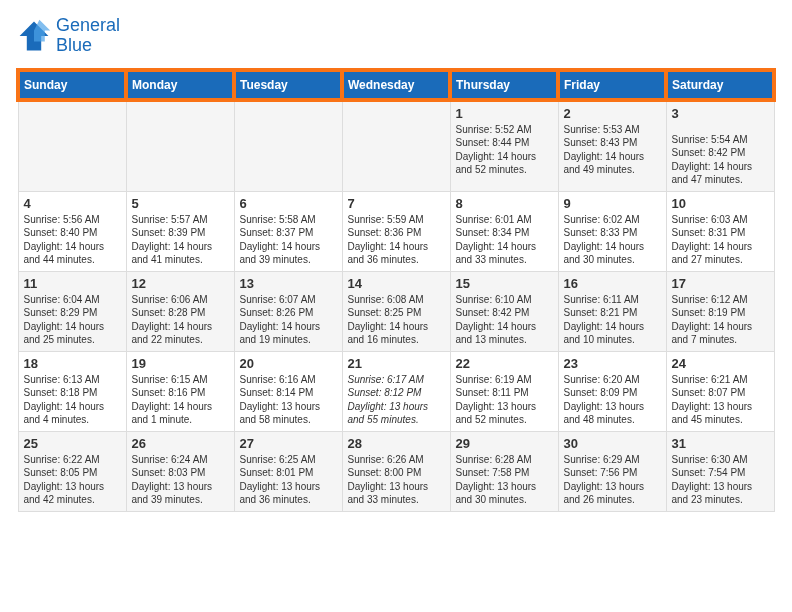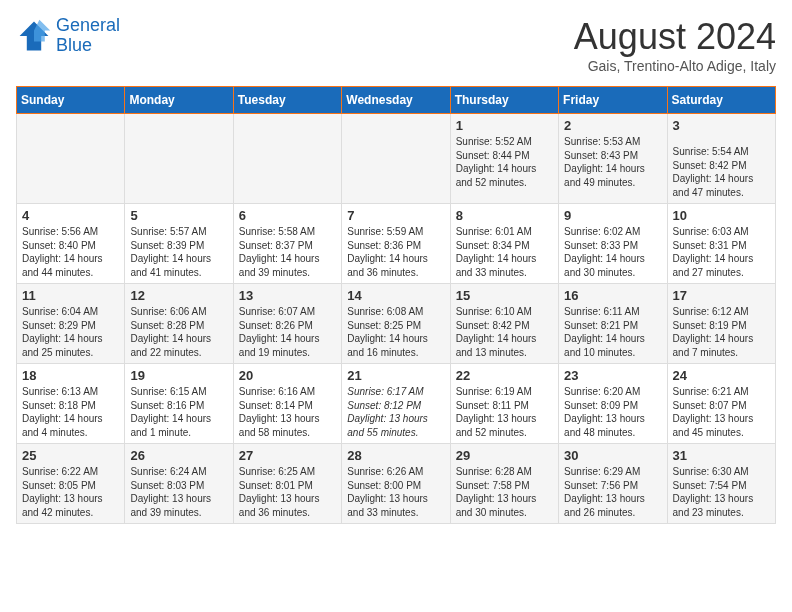--- a/index.html
+++ b/index.html
@@ -51,21 +51,21 @@
       border-collapse: collapse;
       table-layout: fixed;
     }
     thead tr th {
       background: #1a6bba;
       color: #fff;
       font-size: 12px;
       font-weight: bold;
       padding: 6px 4px;
       text-align: left;
-      border: 1px solid #f97316;
+      border: 4px solid #f97316;
     }
     tbody tr td {
       vertical-align: top;
       border: 1px solid #ddd;
       padding: 4px 5px;
       font-size: 10px;
       color: #333;
       height: 80px;
       background: #fff;
     }
@@ -98,24 +98,20 @@
   <div class="logo">
     <svg class="logo-icon" viewBox="0 0 40 40">
       <polygon points="20,4 36,20 28,20 28,36 12,36 12,20 4,20" fill="#1a6bba"></polygon>
       <polygon points="26,2 38,14 32,14 32,26 20,26 20,14" fill="#4da3e8" opacity="0.7"></polygon>
     </svg>
     <div class="logo-text">
       <div><span>General</span></div>
       <div><span>Blue</span></div>
     </div>
   </div>
-  <div class="title-block">
-    <div class="month-title">August 2024</div>
-    <div class="subtitle">Gais, Trentino-Alto Adige, Italy</div>
-  </div>
 </div>
 
 <table>
   <thead>
     <tr id="header-row">
         <th>Sunday</th>
         <th>Monday</th>
         <th>Tuesday</th>
         <th>Wednesday</th>
         <th>Thursday</th>

